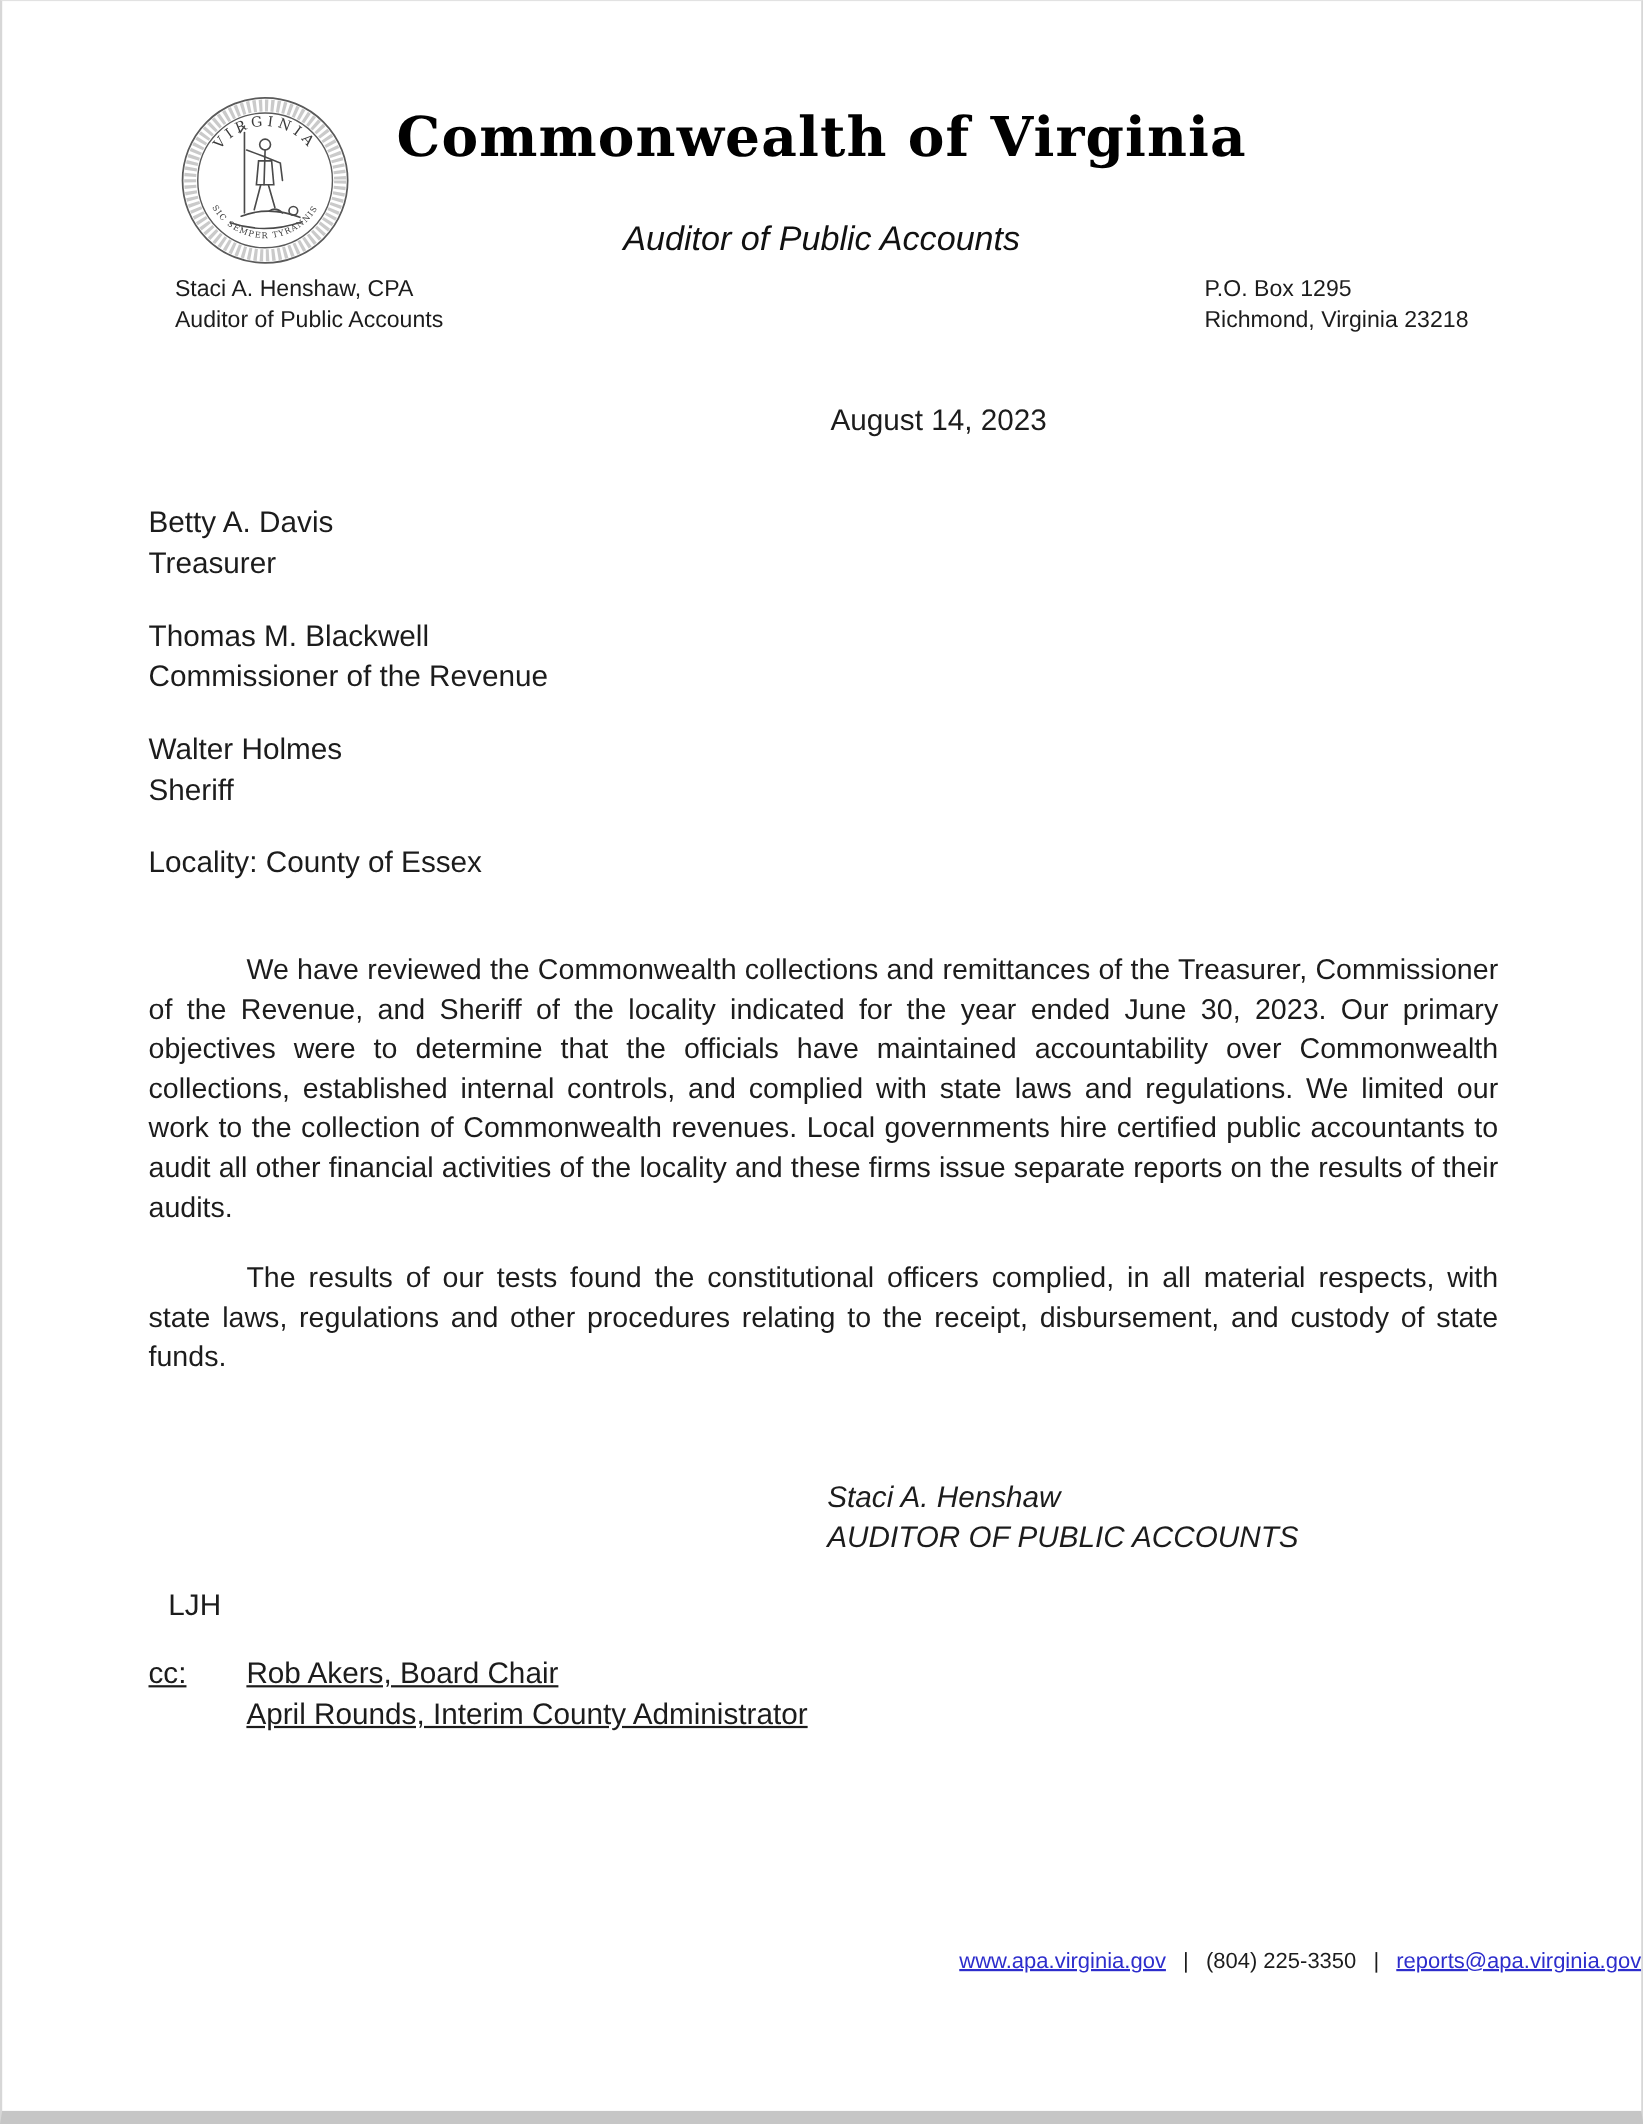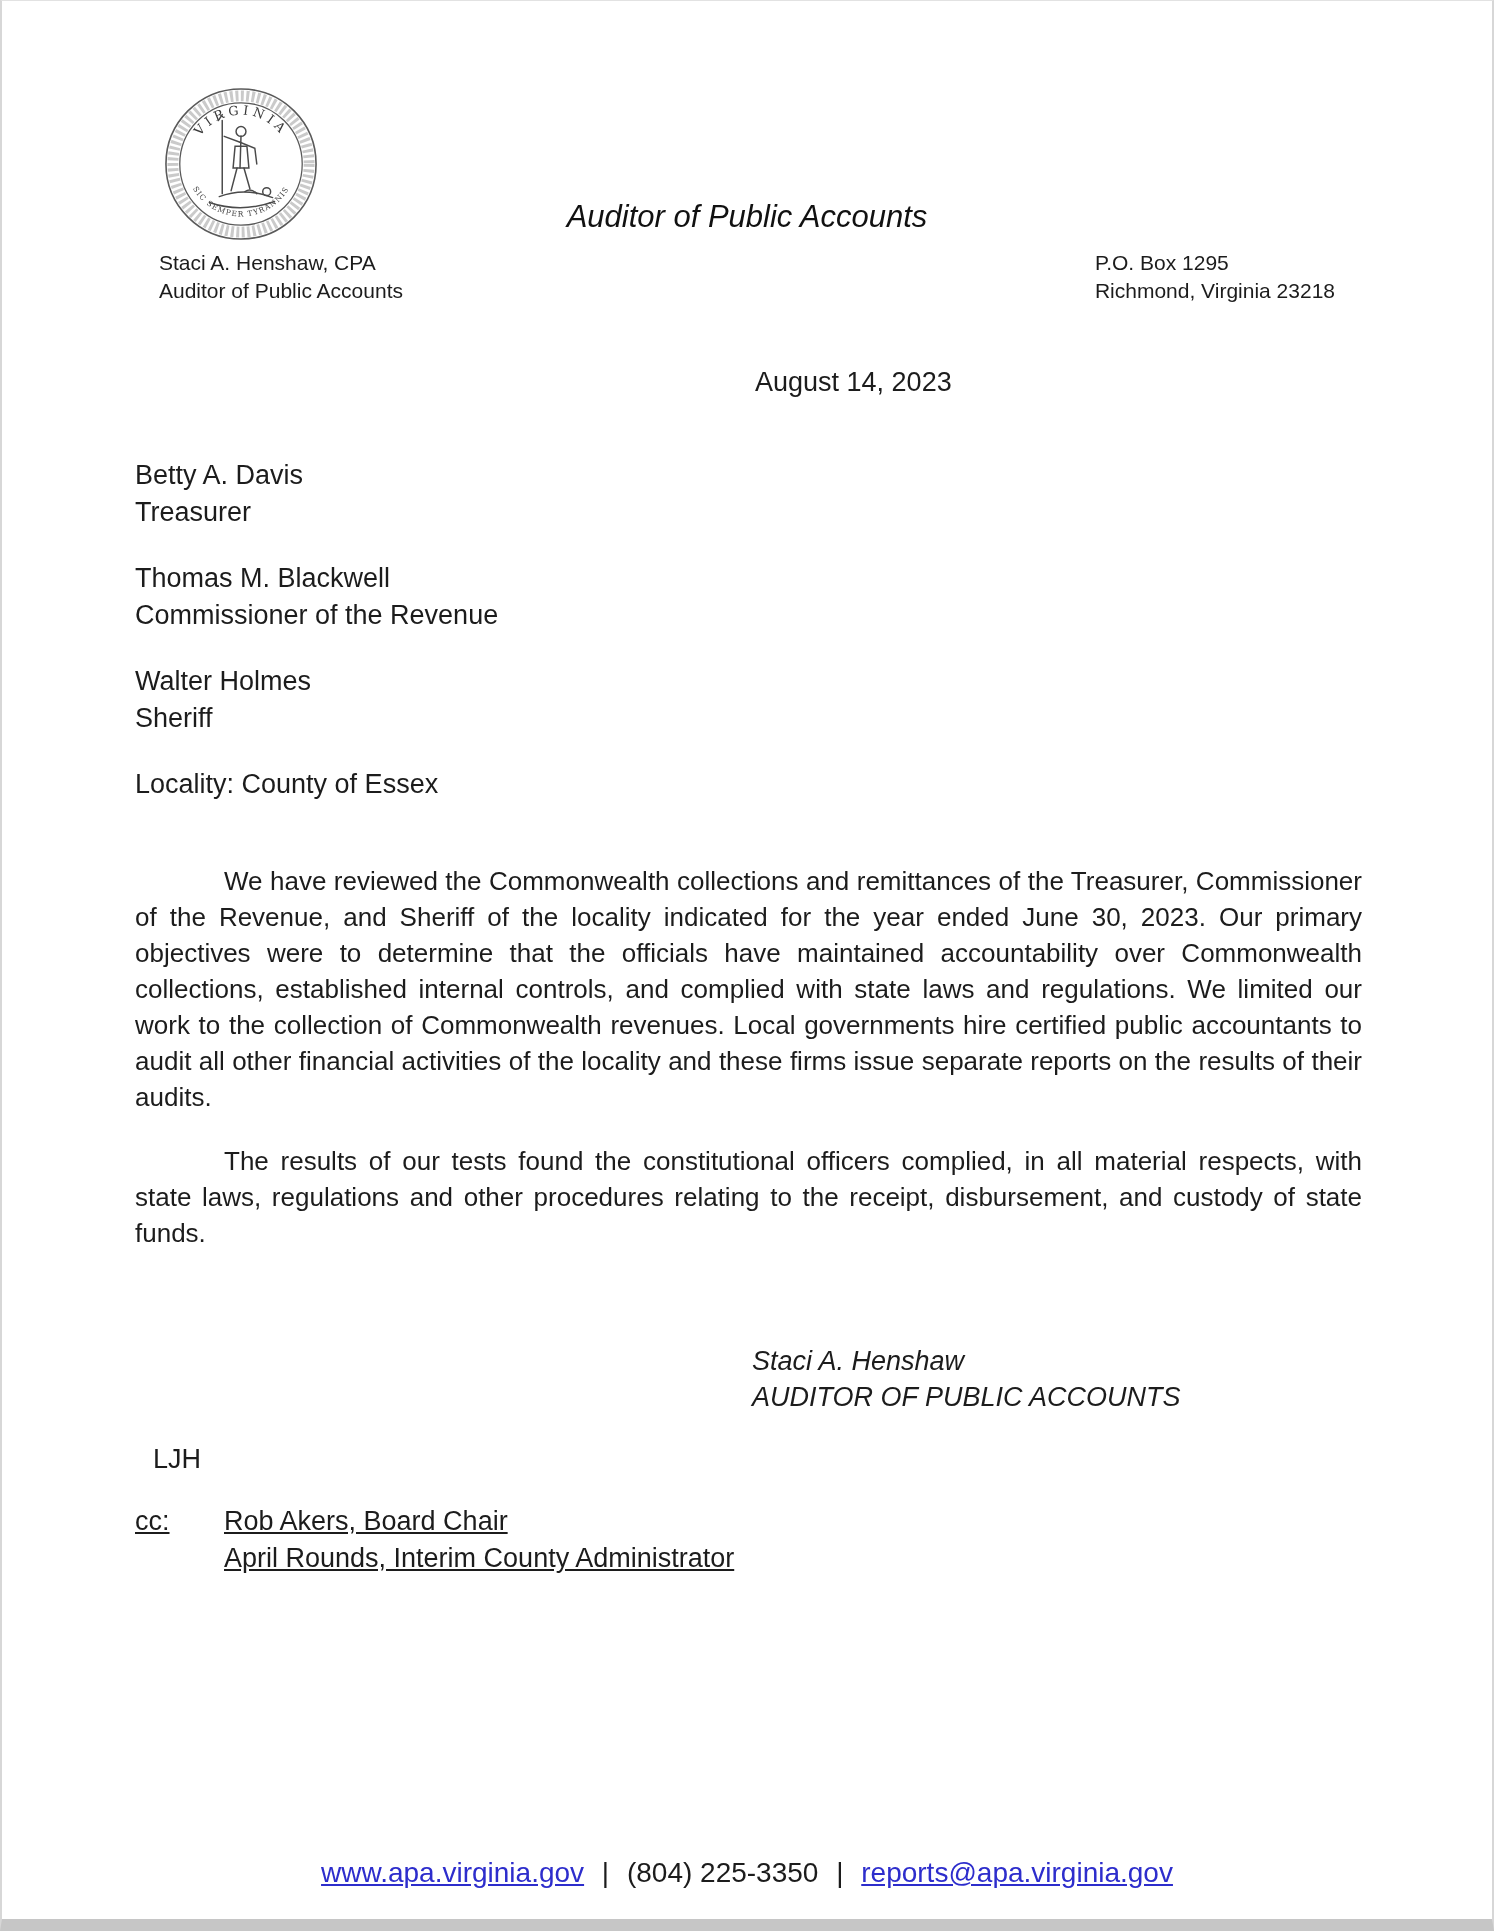--- a/index.html
+++ b/index.html
@@ -40,22 +40,22 @@
   .body-copy p{
     margin:0;text-align:justify;text-indent:89px;
   }
   .body-copy p + p{margin-top:28px;}
   .signature{left:750px;top:1342px;font-size:27px;line-height:36px;font-style:italic;}
   .initials{left:151px;top:1440px;font-size:27px;line-height:37px;}
   .cc-block{left:133px;top:1502px;font-size:27px;line-height:37px;text-decoration:underline;}
   .cc-row{display:flex;}
   .cc-label{width:89px;flex:0 0 89px;}
   .footer-line{
-    left:0;right:0;top:1852px;text-align:center;
-    font-size:28px;line-height:40px;color:#1c1c1c;
+    left:0;right:0;top:1762px;text-align:right;
+    font-size:20px;line-height:40px;color:#1c1c1c;
   }
   .flink{color:#2d2dcc;text-decoration:underline;cursor:pointer;}
   .sep{margin:0 10px;color:#1c1c1c;}
   .seal svg{width:100%;height:100%;}
 </style>
 </head>
 <body>
 
 <div class="page">
 
@@ -86,20 +86,21 @@
 
         <path d="M 58 113 Q 84 103 112 114"></path>
         <circle cx="106" cy="108" r="4"></circle>
         <path d="M 96 110 Q 90 104 84 108"></path>
 
         <path d="M 48 119 Q 80 130 114 118"></path>
       </g>
     </svg>
   </div>
 
+  <div class="abs org-title">Commonwealth of Virginia</div>
   <div class="abs org-sub">Auditor of Public Accounts</div>
 
   <div class="abs hdr-left">
     <div>Staci A. Henshaw, CPA</div>
     <div>Auditor of Public Accounts</div>
   </div>
 
   <div class="abs hdr-right">
     <div>P.O. Box 1295</div>
     <div>Richmond, Virginia 23218</div>

